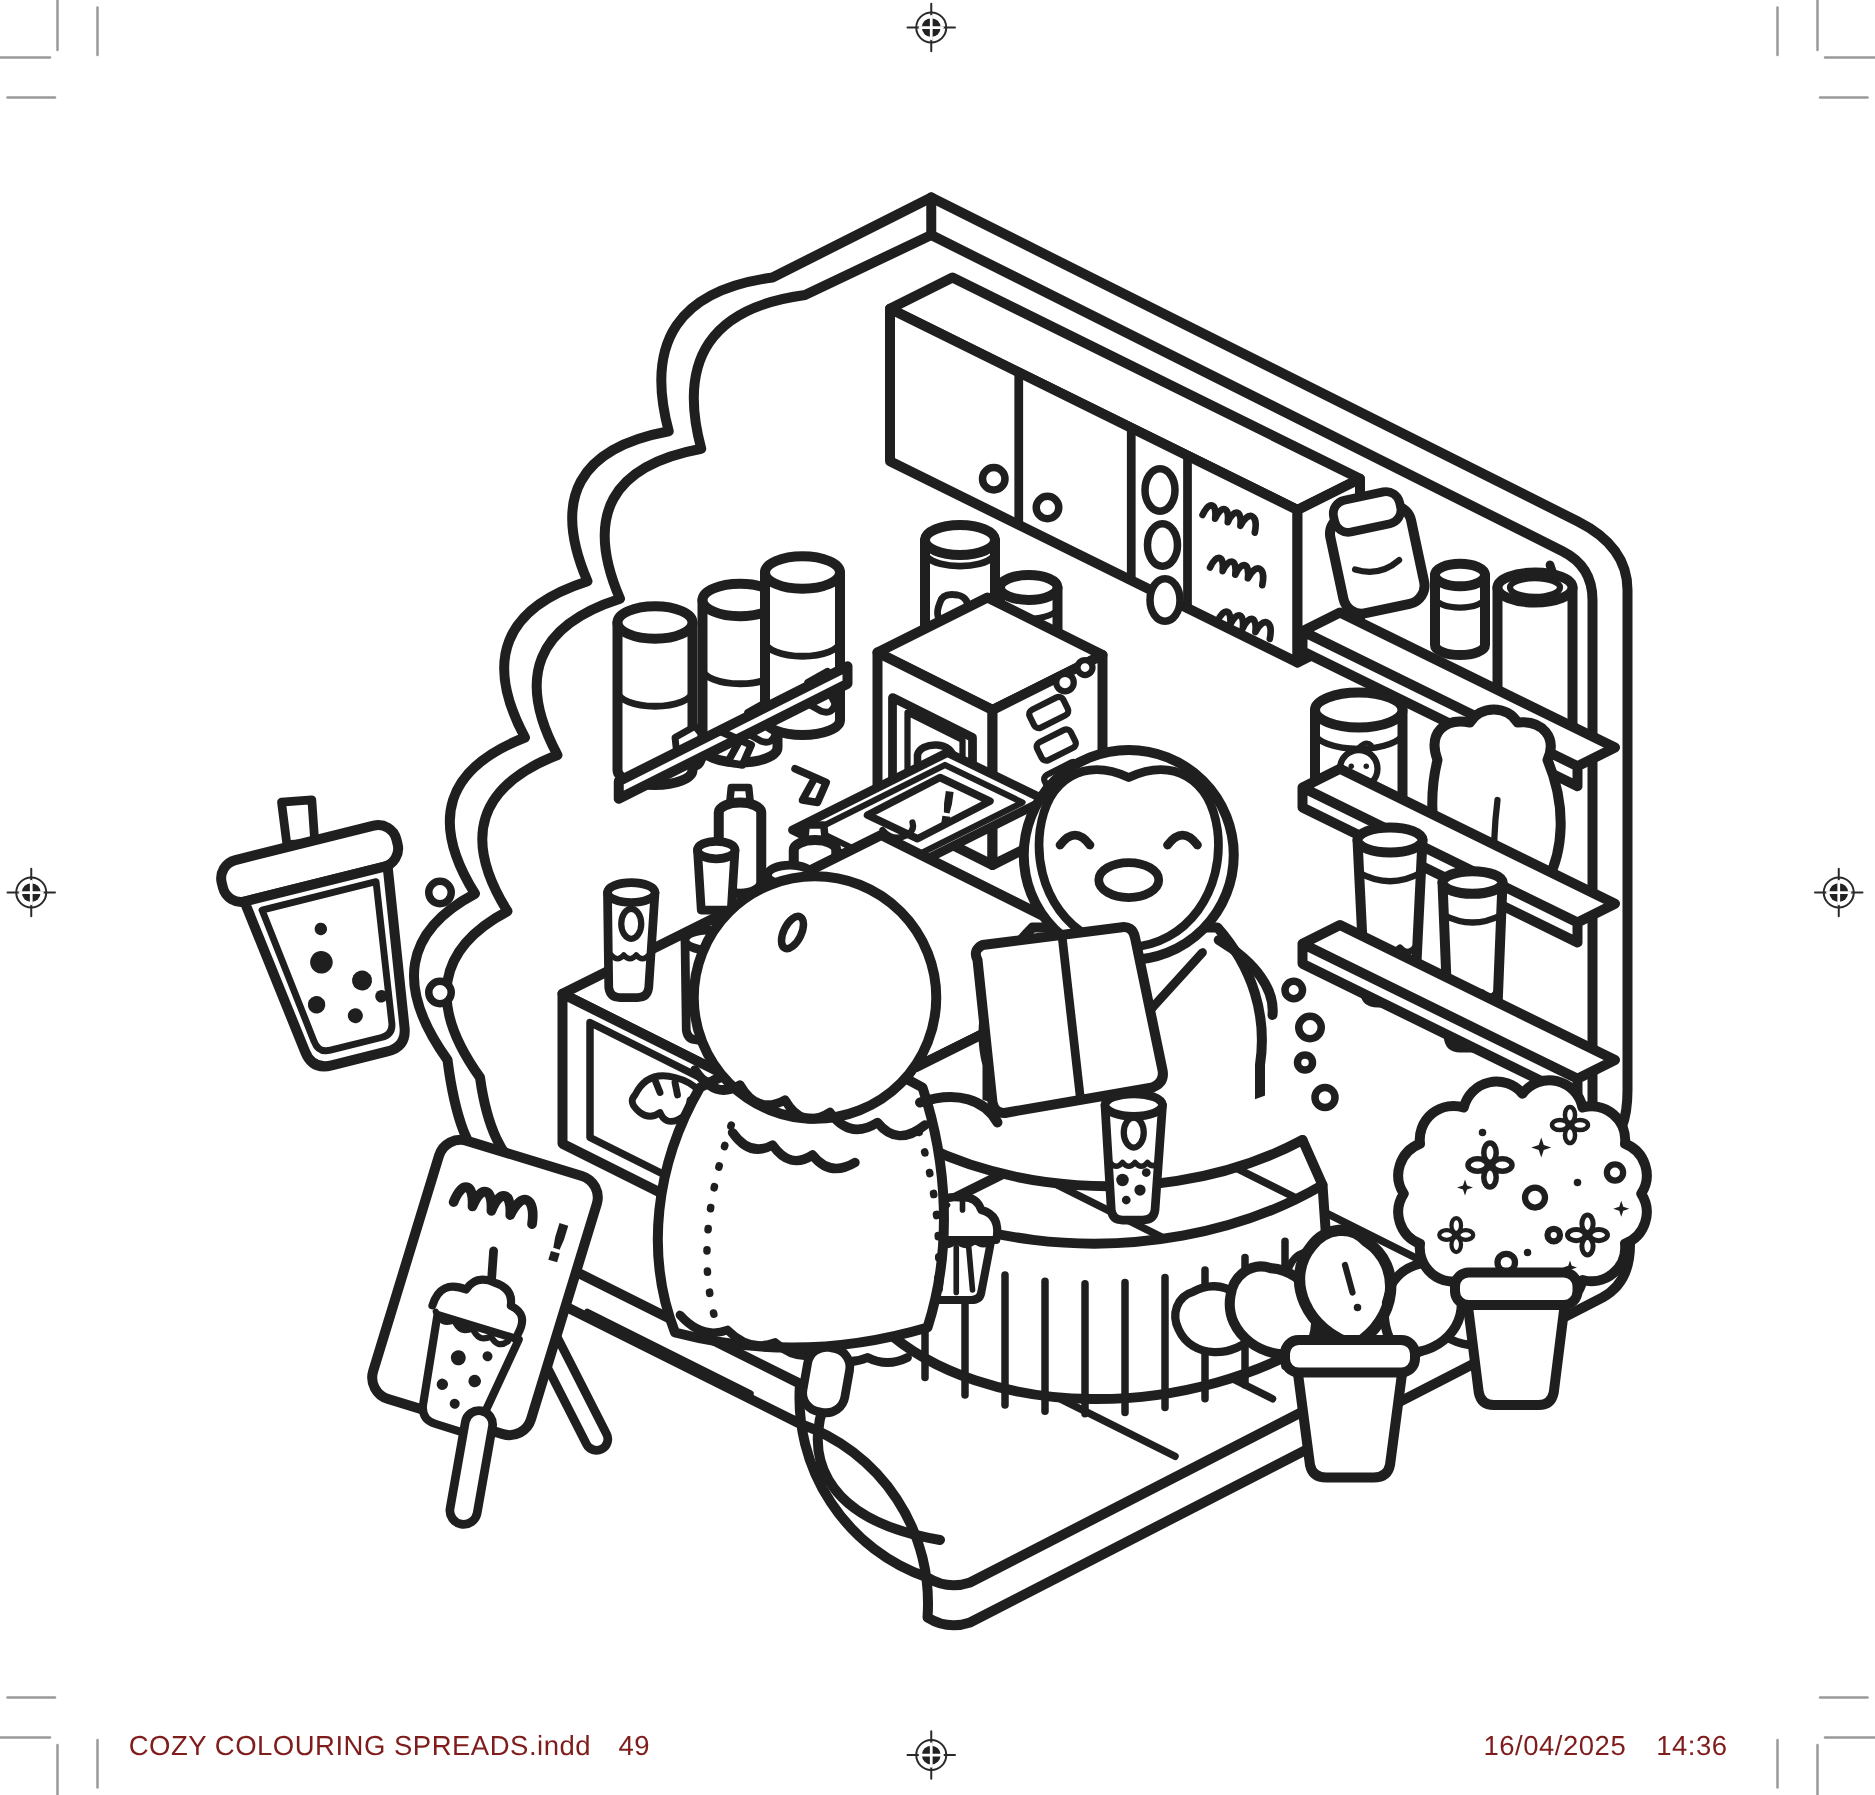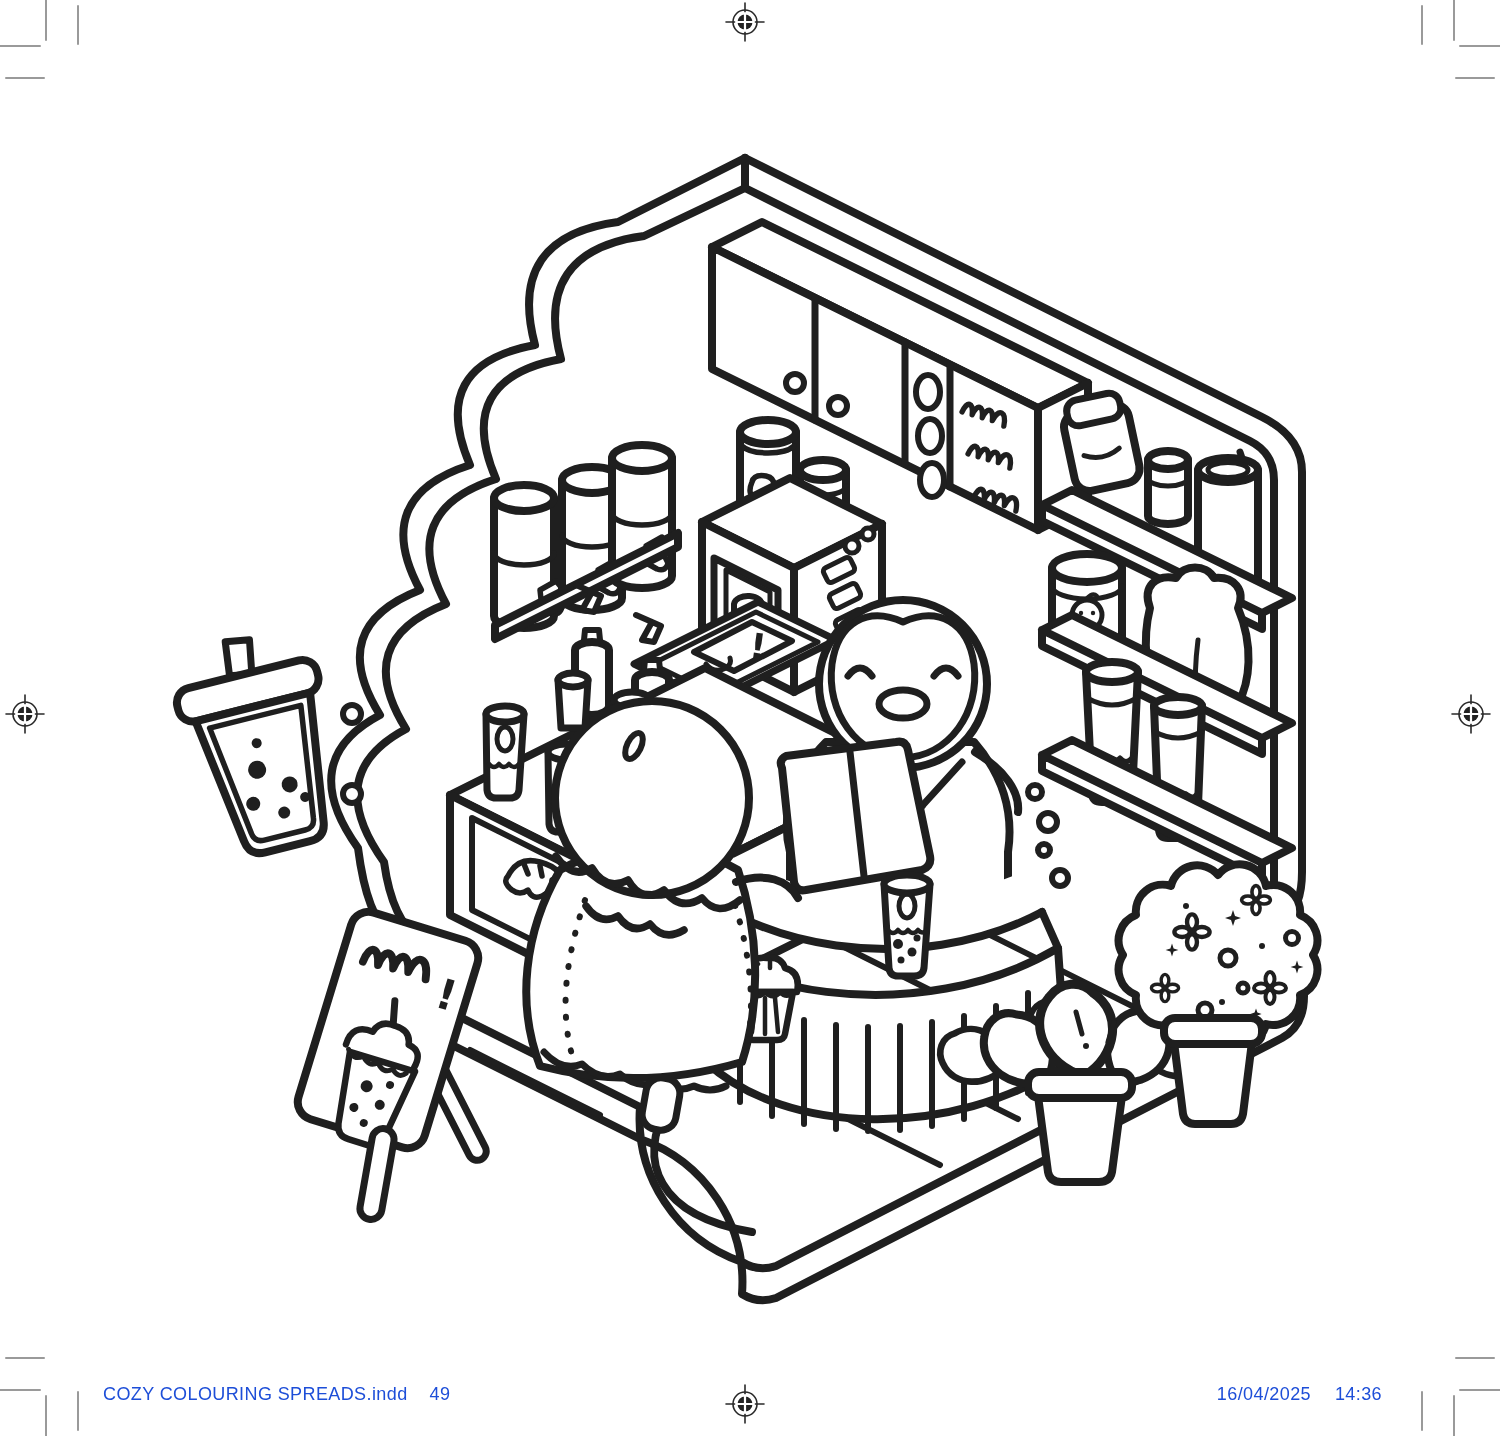--- a/index.html
+++ b/index.html
@@ -1,20 +1,20 @@
 <!DOCTYPE html>
 <html><head>
 <meta charset="utf-8">
 <style>
   html,body{margin:0;padding:0;}
   body{width:1500px;height:1436px;position:relative;background:#ffffff;overflow:hidden;
        font-family:"Liberation Sans", sans-serif;}
   .art{position:absolute;left:0;top:0;}
   svg *{stroke-linecap:round;stroke-linejoin:round;}
-  .footer{position:absolute;top:1384px;font-size:18px;color:#1d4ed8;letter-spacing:.4px;
+  .footer{position:absolute;top:1384px;font-size:22px;color:#7f1d1d;letter-spacing:.4px;
           font-family:"Liberation Sans", sans-serif;white-space:nowrap;}
   .footer-left{left:103px;}
   .footer-right{right:118px;text-align:right;}
   .pgnum{margin-left:22px;}
   .ftime{margin-left:24px;}
   .sign-text{font-family:"DejaVu Sans", sans-serif;font-weight:bold;fill:#1f1f1f;}
 </style>
 </head>
 <body>
 

